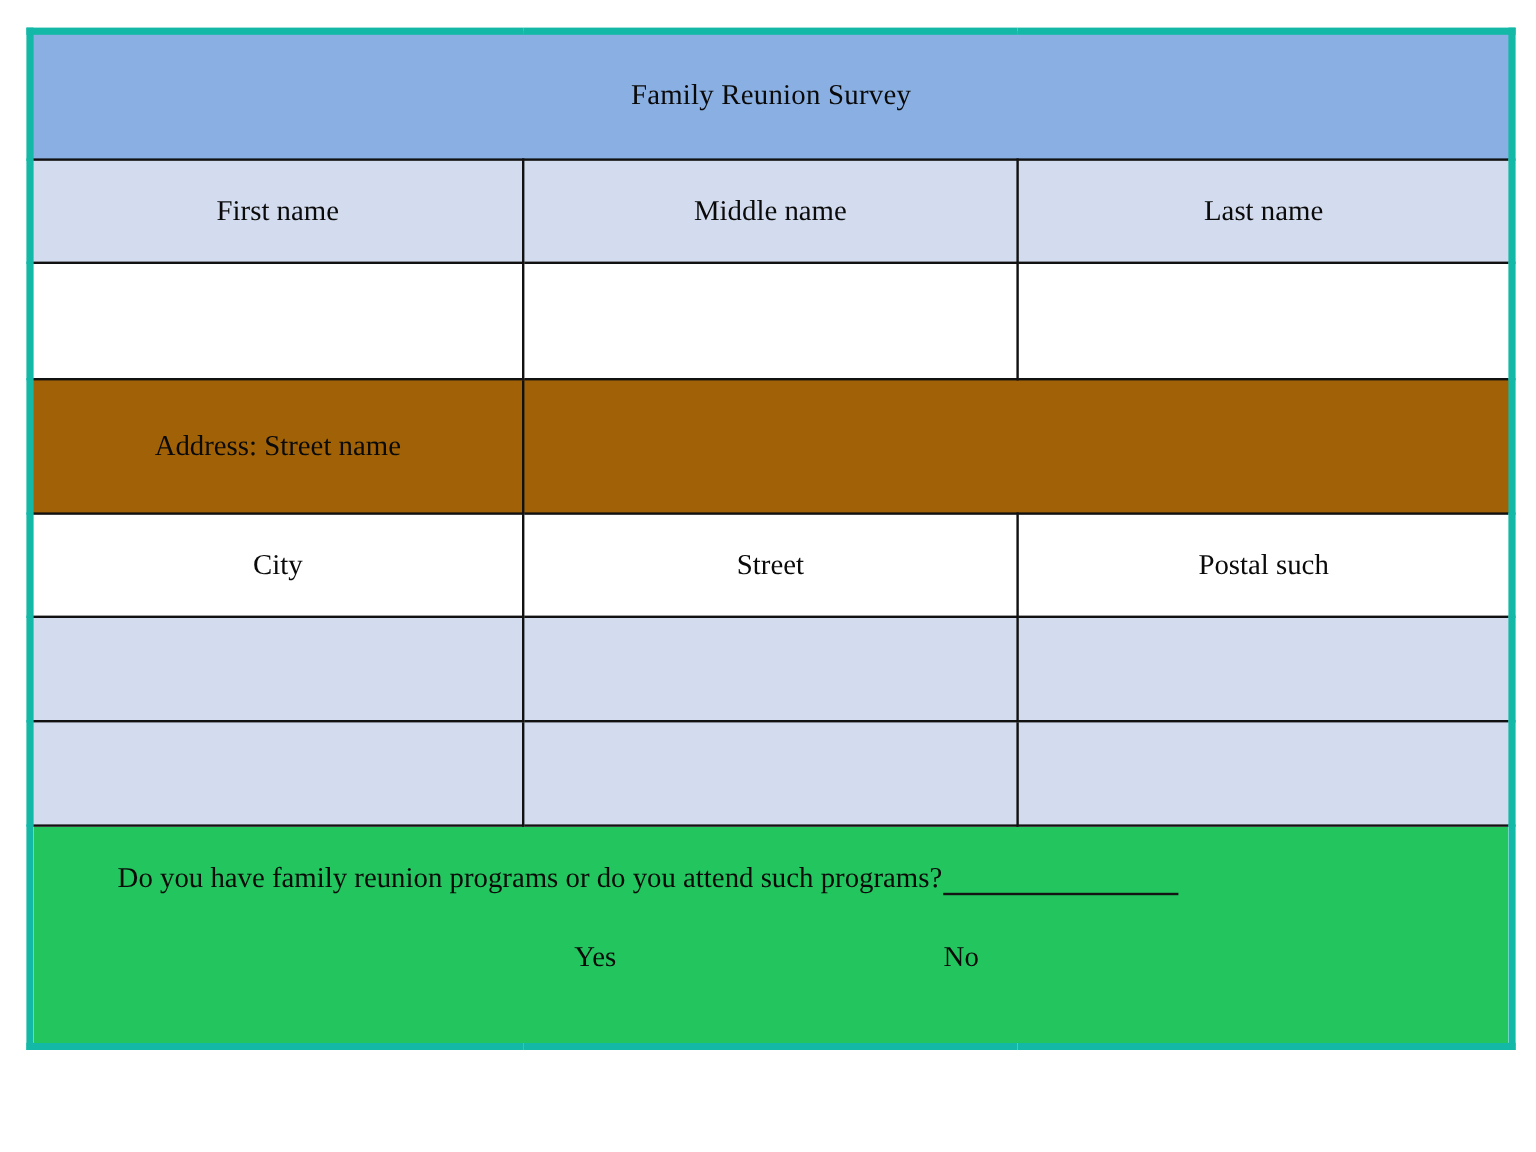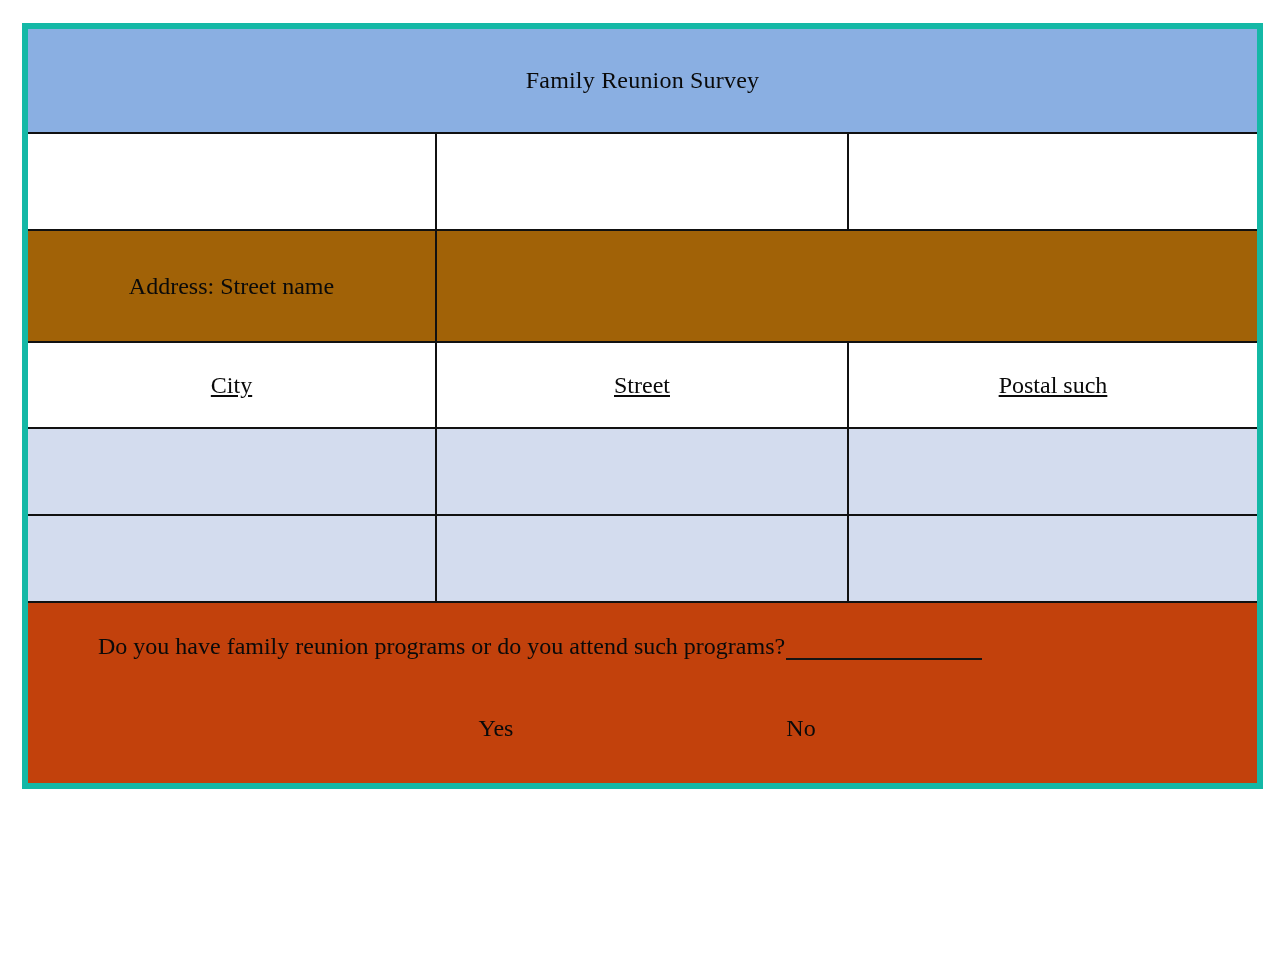--- a/index.html
+++ b/index.html
@@ -57,33 +57,32 @@
     background: #d3dcee;
     height: 84px;
   }
   .blank-white {
     background: #ffffff;
     height: 95px;
   }
   .label-white {
     background: #ffffff;
     height: 84px;
-    text-decoration: underline;
   }
   .blank-blue {
     background: #d3dcee;
     height: 85px;
   }
   .address-blue {
     background: #a16207;
     height: 110px;
   }
 
   .question-cell {
-    background: #c2410c;
+    background: #22c55e;
     height: 180px;
     text-align: left;
     vertical-align: top;
     padding: 0;
     position: relative;
   }
 
   .question-line {
     position: absolute;
     left: 70px;
@@ -96,21 +95,21 @@
     width: 196px;
     border-bottom: 2px solid #141414;
     height: 20px;
     vertical-align: bottom;
     margin-left: 1px;
   }
 
   .choices {
     position: absolute;
     left: 0;
-    top: 112px;
+    top: 96px;
     width: 100%;
     height: 40px;
   }
   .choice {
     position: absolute;
     font-size: 24px;
     text-align: center;
     transform: translateX(-50%);
   }
   .choice-yes { left: 468px; }
@@ -125,20 +124,25 @@
       <col class="c1">
         <col class="c2">
         <col class="c3">
     </colgroup>
     <tbody>
 
       <tr>
         <td class="title-cell" colspan="3">Family Reunion Survey</td>
       </tr>
 
+      <tr>
+        <td class="label-blue">First name</td>
+        <td class="label-blue">Middle name</td>
+        <td class="label-blue">Last name</td>
+      </tr>
 
       <tr>
         <td class="blank-white"></td>
         <td class="blank-white"></td>
         <td class="blank-white"></td>
       </tr>
 
       <tr>
         <td class="address-blue">Address: Street name</td>
         <td class="address-blue" colspan="2"></td>

